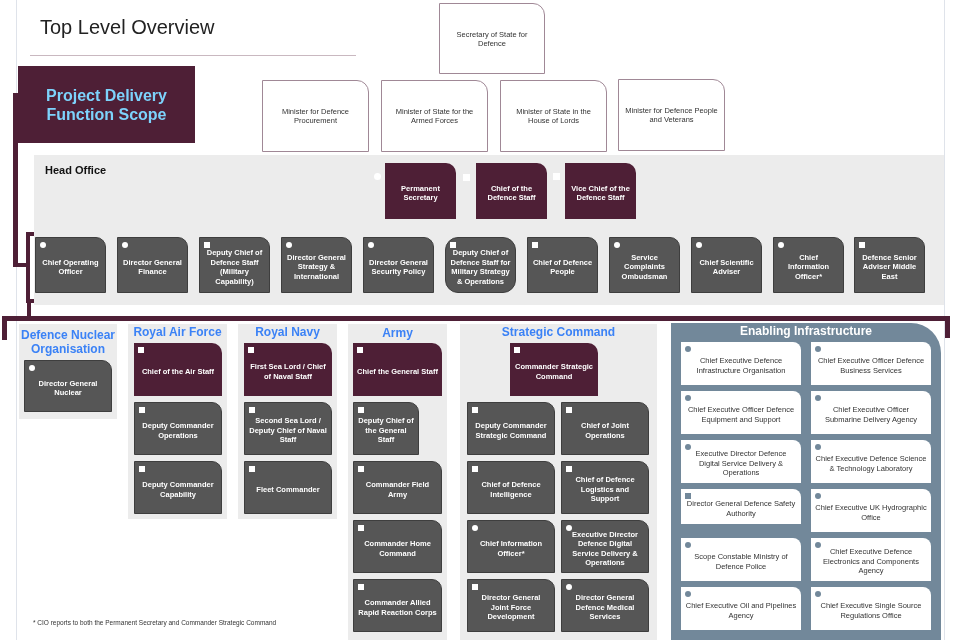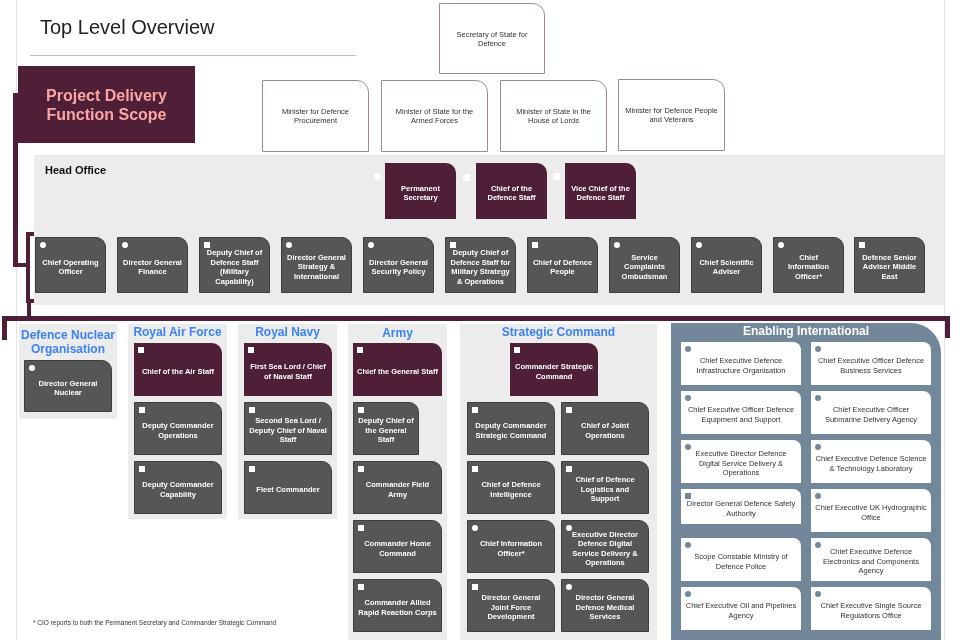--- a/index.html
+++ b/index.html
@@ -1,21 +1,21 @@
 <!DOCTYPE html>
 <html><head>
 <meta charset="utf-8">
 <style>
   html, body { margin:0; padding:0; }
   body { width:960px; height:640px; position:relative; overflow:hidden; background:#ffffff; font-family:"Liberation Sans", sans-serif; }
   .abs { position:absolute; }
   .vline { position:absolute; top:0; bottom:0; width:1px; background:#dfe3ea; }
   #title { left:40px; top:16px; font-size:20px; color:#222; }
   #title-rule { left:30px; top:55px; width:326px; height:1px; background:#c9b8c0; }
-  #scope-box { left:18px; top:66px; width:177px; height:77px; background:#4e1f36; color:#fca5a5; font-weight:bold; font-size:16px; text-align:center; display:flex; align-items:center; justify-content:center; line-height:19px; }
+  #scope-box { left:18px; top:66px; width:177px; height:77px; background:#4e1f36; color:#7dd3fc; font-weight:bold; font-size:16px; text-align:center; display:flex; align-items:center; justify-content:center; line-height:19px; }
   .plum-line { position:absolute; background:#4e1f36; }
   .minister { position:absolute; background:#fff; border:1px solid #a08896; border-top-right-radius:12px; font-size:7.5px; color:#333; text-align:center; display:flex; align-items:center; justify-content:center; line-height:9px; padding:0 6px; box-sizing:border-box; }
   #head-office { left:34px; top:155px; width:910px; height:150px; background:#ececec; }
   #head-office-label { left:45px; top:164px; font-size:11px; font-weight:bold; color:#111; }
   .card { position:absolute; border-top-right-radius:10px; color:#fff; font-size:7.5px; font-weight:bold; text-align:center; display:flex; align-items:center; justify-content:center; line-height:9.5px; padding:4px 4px 0; box-sizing:border-box; }
   .dark { background:#565656; border:1px solid #3e3e3e; }
   .plum { background:#4e1f36; }
   .mk { position:absolute; left:4px; top:4px; width:6px; height:6px; background:#fff; }
   .mk.circle { border-radius:50%; }
   .mk-out { position:absolute; width:7px; height:7px; background:#fff; }
@@ -75,21 +75,21 @@
 <div class="group-bg" style="left:238px;top:324px;width:99px;height:195px"></div>
 <div class="group-title" style="left:238px;top:325px;width:99px">Royal Navy</div>
 
 <div class="group-bg" style="left:348px;top:324px;width:99px;height:316px"></div>
 <div class="group-title" style="left:348px;top:326px;width:99px">Army</div>
 
 <div class="group-bg" style="left:460px;top:324px;width:197px;height:316px"></div>
 <div class="group-title" style="left:460px;top:325px;width:197px">Strategic Command</div>
 
 <div id="enabling" class="abs"></div>
-<div id="enabling-title" class="abs">Enabling International</div>
+<div id="enabling-title" class="abs">Enabling Infrastructure</div>
 
 <div id="cards-layer"></div>
 
 <div id="footnote" class="abs">* CIO reports to both the Permanent Secretary and Commander Strategic Command</div>
 
 <div class="card dark" style="left: 35px; top: 237px; width: 71px; height: 56px;">
     <span class="mk circle"></span>
     <span>Chief Operating Officer</span>
   </div>
 <div class="card dark" style="left: 117px; top: 237px; width: 71px; height: 56px;">
@@ -101,21 +101,21 @@
     <span>Deputy Chief of Defence Staff (Military Capability)</span>
   </div>
 <div class="card dark" style="left: 281px; top: 237px; width: 71px; height: 56px;">
     <span class="mk circle"></span>
     <span>Director General Strategy &amp; International</span>
   </div>
 <div class="card dark" style="left: 363px; top: 237px; width: 71px; height: 56px;">
     <span class="mk circle"></span>
     <span>Director General Security Policy</span>
   </div>
-<div class="card dark" style="left: 445px; top: 237px; width: 71px; height: 56px;">
+<div class="card dark" style="left: 445px; top: 237px; width: 71px; height: 56px; border-radius: 13px;">
     <span class="mk"></span>
     <span>Deputy Chief of Defence Staff for Military Strategy &amp; Operations</span>
   </div>
 <div class="card dark" style="left: 527px; top: 237px; width: 71px; height: 56px;">
     <span class="mk"></span>
     <span>Chief of Defence People</span>
   </div>
 <div class="card dark" style="left: 609px; top: 237px; width: 71px; height: 56px;">
     <span class="mk circle"></span>
     <span>Service Complaints Ombudsman</span>

